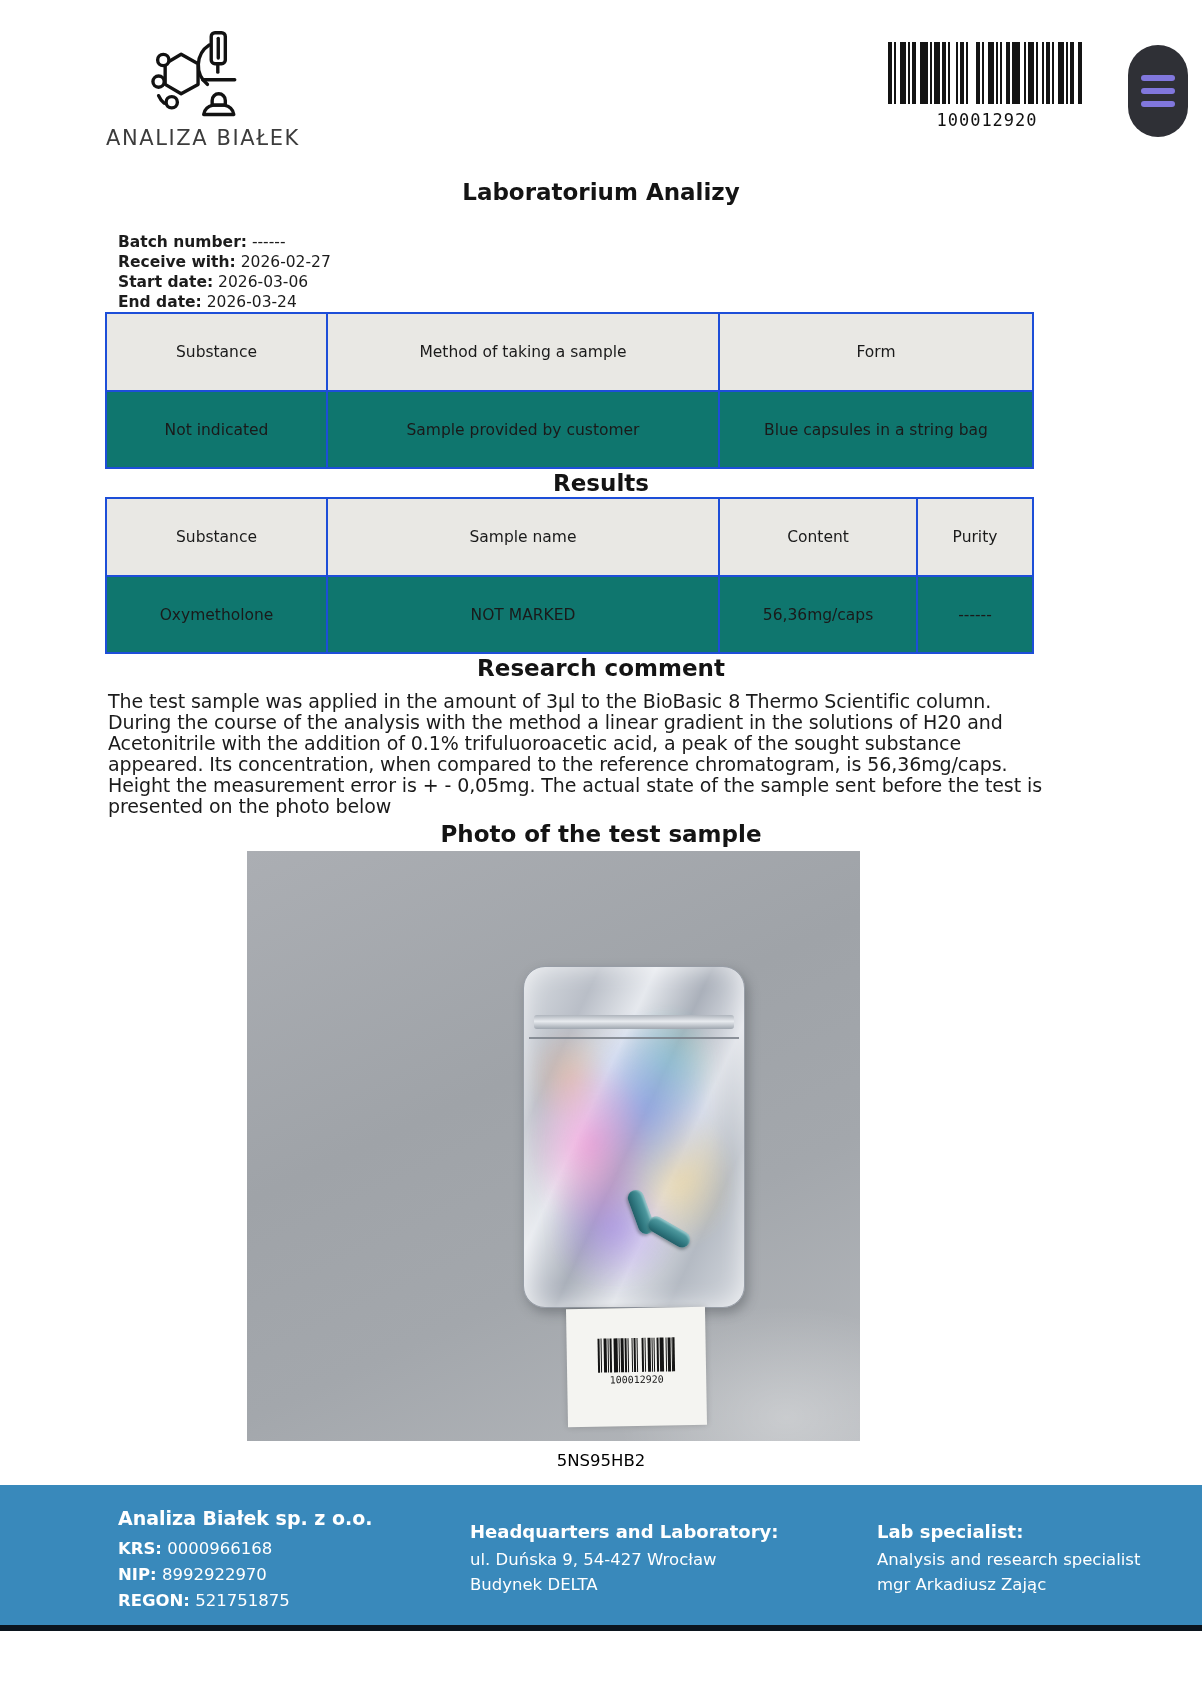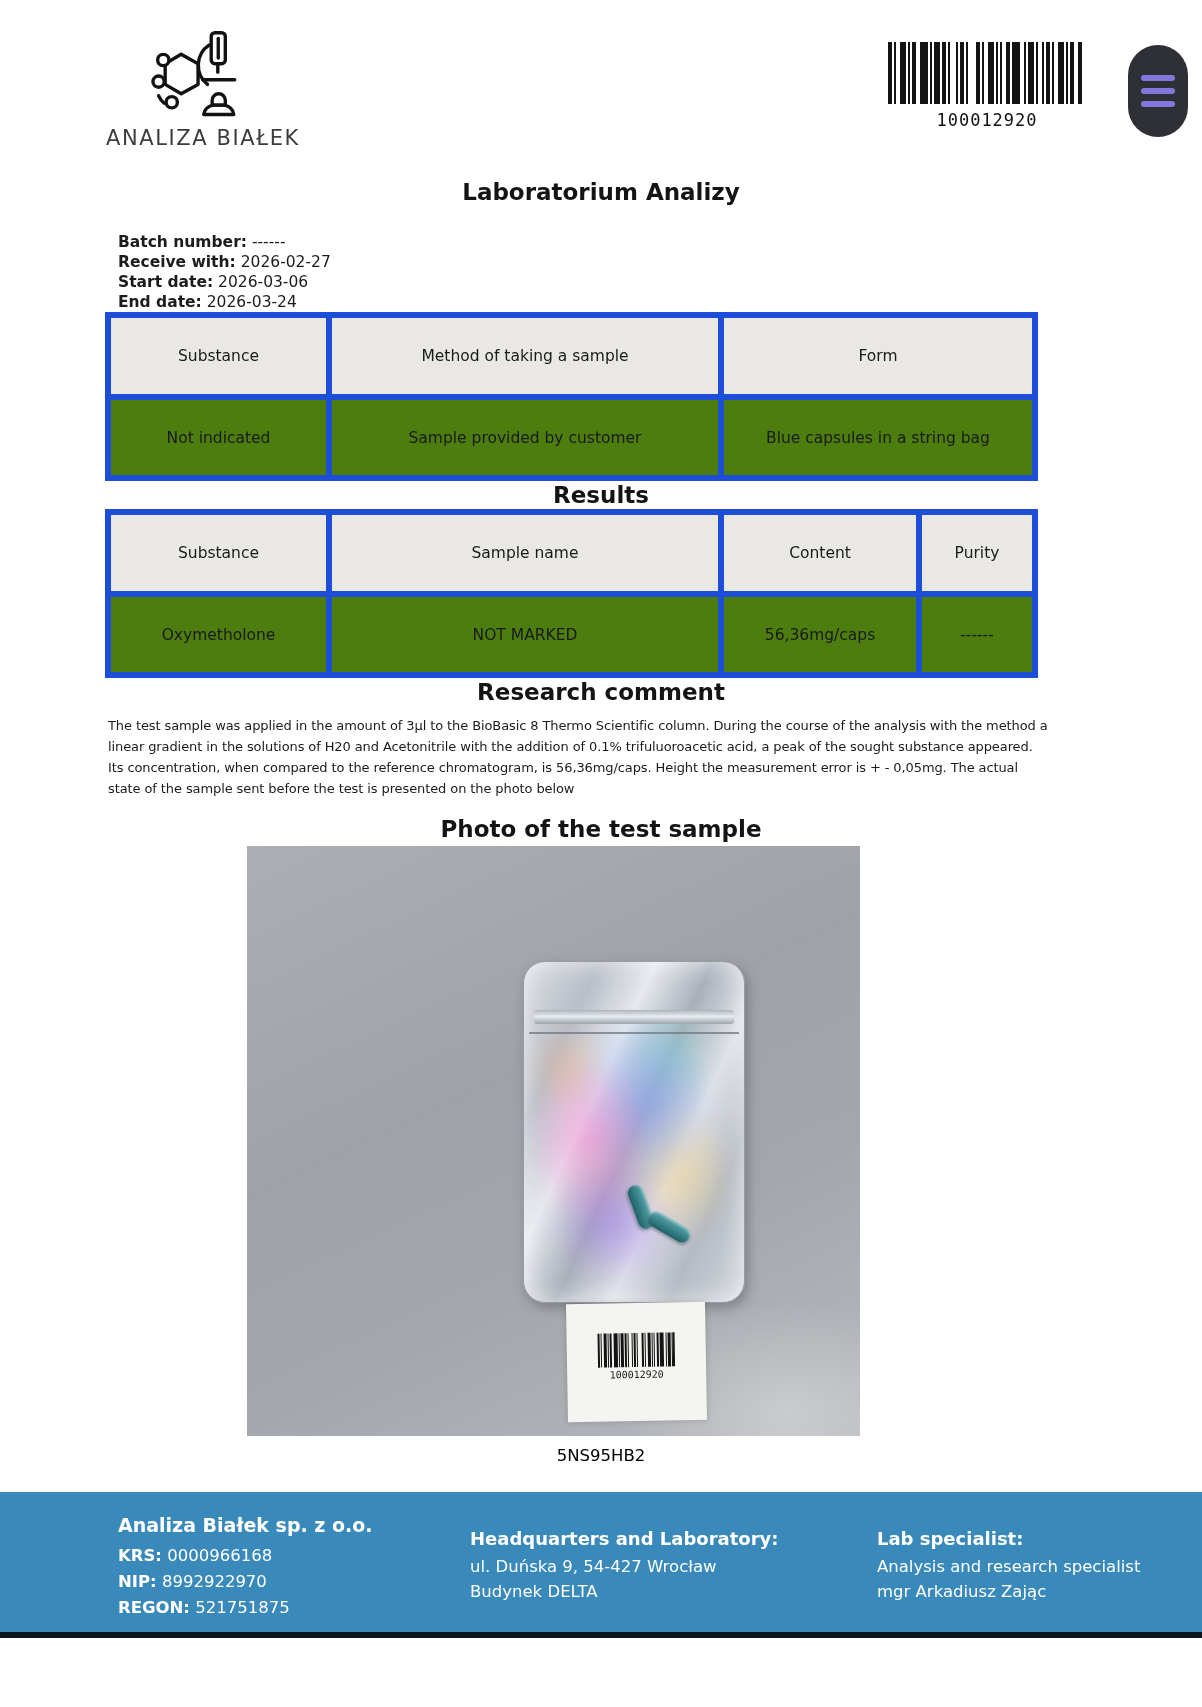--- a/index.html
+++ b/index.html
@@ -33,27 +33,27 @@
 
   .info{display:flex;margin:26px 0 0 118px;}
   .info-left{width:500px;}
   .info-line{font-size:15.5px;line-height:20px;color:#1c1c1c;}
   .info-line b{font-weight:700;}
 
   
   table.tbl{border-collapse:collapse;table-layout:fixed;width:927px;margin:0 0 0 105px;}
   .tbl-id{margin-top:22px;}
   .tbl-res{margin-top:21px;}
-  table.tbl th,table.tbl td{border:6px solid #1d4ed8;text-align:center;font-weight:400;
+  table.tbl th,table.tbl td{border:2px solid #1d4ed8;text-align:center;font-weight:400;
         font-size:15.5px;color:#1a1a1a;padding:16px;overflow:hidden;}
   table.tbl th{background:#e9e8e4;height:44px;}
-  table.tbl td{height:43px;background:#4d7c0f;}
-
-  
-  p.comment{margin:9px 0 16px 108px;width:940px;font-size:13px;line-height:21px;
+  table.tbl td{height:43px;background:#0f766e;}
+
+  
+  p.comment{margin:9px 0 3px 108px;width:940px;font-size:19px;line-height:21px;
             letter-spacing:-0.1px;color:#1b1b1b;}
 
   
   .photo{position:relative;width:613px;height:590px;margin:3px 0 0 247px;overflow:hidden;
          background:linear-gradient(155deg,#abaeb3 0%,#9fa3a8 40%,#a3a7ac 65%,#b6b9bd 100%);}
   .photo::after{content:"";position:absolute;inset:0;
          background:radial-gradient(240px 160px at 88% 96%,rgba(255,255,255,.30),transparent 70%);}
   .bag{position:absolute;left:276px;top:115px;width:220px;height:340px;border-radius:22px;
        background:linear-gradient(115deg,#d9dde2 0%,#b9bec7 20%,#e6e9ee 35%,#aab0ba 50%,#dfe2e8 65%,#b4bac3 80%,#d5d9df 100%);
        border:1px solid #979da6;
@@ -78,21 +78,21 @@
        transform:rotate(-1deg);box-shadow:0 0 6px rgba(0,0,0,.18);z-index:4;}
   .label-bars{width:78px;height:34px;margin:30px auto 0;}
   .label-num{text-align:center;font-family:"DejaVu Sans Mono","Liberation Mono",monospace;
        font-size:10px;color:#222;margin-top:2px;}
 
   
   .pw-title{margin-top:16px;text-align:center;font-size:18px;line-height:20px;font-weight:700;color:#141414;}
   .pw-value{margin-top:10px;text-align:center;font-size:16.5px;line-height:20px;color:#000000;}
 
   
-  footer{position:relative;margin-top:26px;height:140px;background:#3989bb;color:#fff;}
+  footer{position:relative;margin-top:14px;height:140px;background:#3989bb;color:#fff;}
   .f-col1{position:absolute;left:118px;top:22px;}
   .f-name{font-size:19px;font-weight:700;margin-bottom:7px;}
   .f-line{font-size:16.5px;line-height:26px;}
   .f-line b{font-weight:700;}
   .f-col2{position:absolute;left:470px;top:36px;}
   .f-col3{position:absolute;left:877px;top:36px;}
   .f-title{font-weight:700;font-size:18px;margin-bottom:5px;}
   .f-text{font-size:16.5px;line-height:25px;}
   .footer-strip{height:6px;background:#0b141d;}
 </style>

